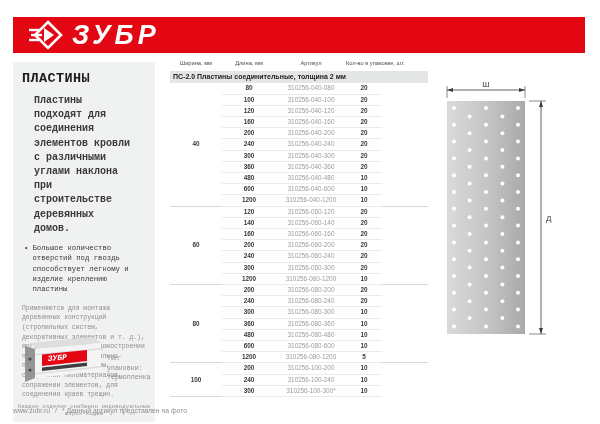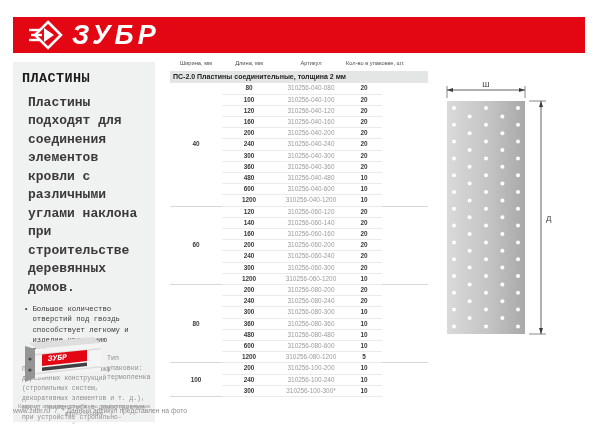--- a/index.html
+++ b/index.html
@@ -9,21 +9,21 @@
   .banner { position:absolute; left:13px; top:17px; width:572px; height:36px;
             display:flex; align-items:center; padding-left:16px; box-sizing:border-box; }
   .logo-wrap { display:flex; align-items:center; }
   .logo-text { color:#fff; font-weight:bold; font-style:italic; font-size:27px;
                letter-spacing:4px; margin-left:9px; line-height:1; }
 
   
   .sidebar { position:absolute; left:13px; top:62px; width:142px; height:360px;
              background:#f0f1f1; box-sizing:border-box; padding:6px 9px;font-family:Liberation Mono, monospace; }
   .sidebar-title { font-size:13.5px; font-weight:bold; color:#1c1c1b; margin:3px 0 8px; letter-spacing:0.4px; }
-  .intro { font-size:13px; line-height:1.42; color:#3a3a39; margin:0 6px 7px; font-weight:bold; }
+  .intro { font-size:10px; line-height:1.42; color:#3a3a39; margin:0 12px 7px; font-weight:bold; }
   .bullet-row { display:flex; font-size:7.3px; line-height:1.42; color:#3a3a39; margin:0 0 9px; }
   .bullet-dot { margin:0 4px 0 2px; }
   .details { font-size:6.4px; line-height:1.5; color:#8e8e8d; margin:0; }
   .package { position:absolute; left:8px; top:266px; }
   .package-caption { position:absolute; left:94px; top:292px; width:45px;
                      font-size:6.6px; line-height:1.45; color:#8e8e8d; }
   .barcode-note { position:absolute; left:0; right:0; bottom:5px; text-align:center;
                   font-size:5.8px; color:#9a9a99; }
 
   

